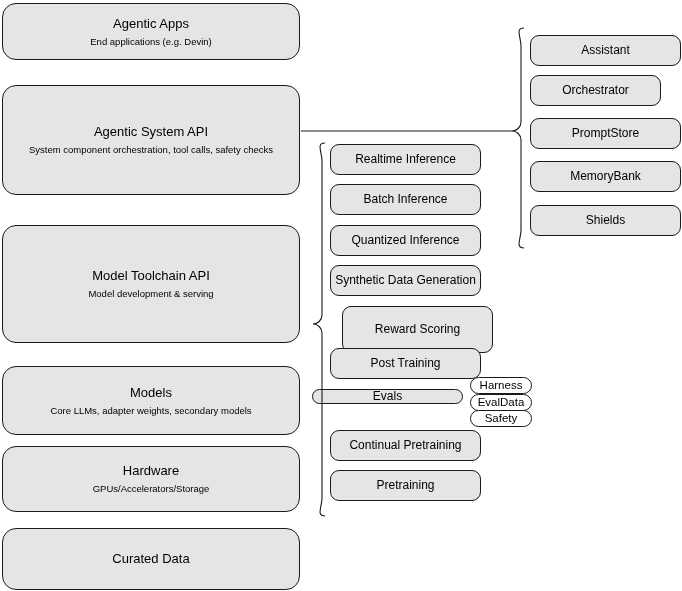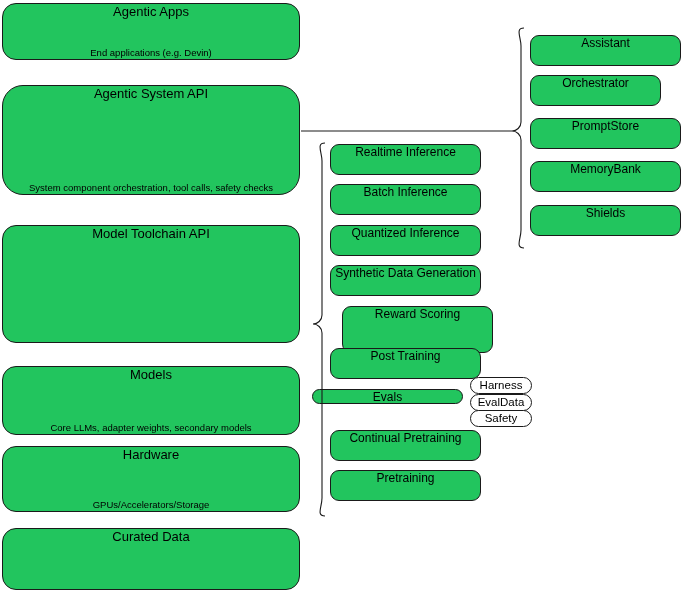--- a/index.html
+++ b/index.html
@@ -16,25 +16,25 @@
     position: relative;
     width: 682px;
     height: 591px;
     background: #ffffff;
     overflow: hidden;
   }
   .node {
     position: absolute;
     box-sizing: border-box;
     border: 1px solid #1a1a1a;
-    background: #22c55e;
+    background: #e5e5e5;
     display: flex;
     flex-direction: column;
     align-items: center;
-    justify-content: space-between;
+    justify-content: center;
     text-align: center;
   }
   
   .layer-card {
     border-radius: 14px;
   }
   .layer-title {
     font-size: 13px;
     line-height: 16px;
     color: #000;
@@ -83,26 +83,27 @@
 </head>
 <body>
 
 <div id="canvas">
 
   <div id="layers">
       <div class="node layer-card" style="left: 2px; top: 3px; width: 298px; height: 57px;">
         <div class="layer-title">Agentic Apps</div>
         <div class="layer-sub">End applications (e.g. Devin)</div>
       </div>
-      <div class="node layer-card" style="left: 2px; top: 85px; width: 298px; height: 110px; border-radius: 21px;">
+      <div class="node layer-card" style="left: 2px; top: 85px; width: 298px; height: 110px;">
         <div class="layer-title">Agentic System API</div>
         <div class="layer-sub">System component orchestration, tool calls, safety checks</div>
       </div>
       <div class="node layer-card" style="left: 2px; top: 225px; width: 298px; height: 118px;">
         <div class="layer-title">Model Toolchain API</div>
+        <div class="layer-sub">Model development &amp; serving</div>
       </div>
       <div class="node layer-card" style="left: 2px; top: 366px; width: 298px; height: 69px;">
         <div class="layer-title">Models</div>
         <div class="layer-sub">Core LLMs, adapter weights, secondary models</div>
       </div>
       <div class="node layer-card" style="left: 2px; top: 446px; width: 298px; height: 66px;">
         <div class="layer-title">Hardware</div>
         <div class="layer-sub">GPUs/Accelerators/Storage</div>
       </div>
       <div class="node layer-card" style="left: 2px; top: 528px; width: 298px; height: 62px;">

